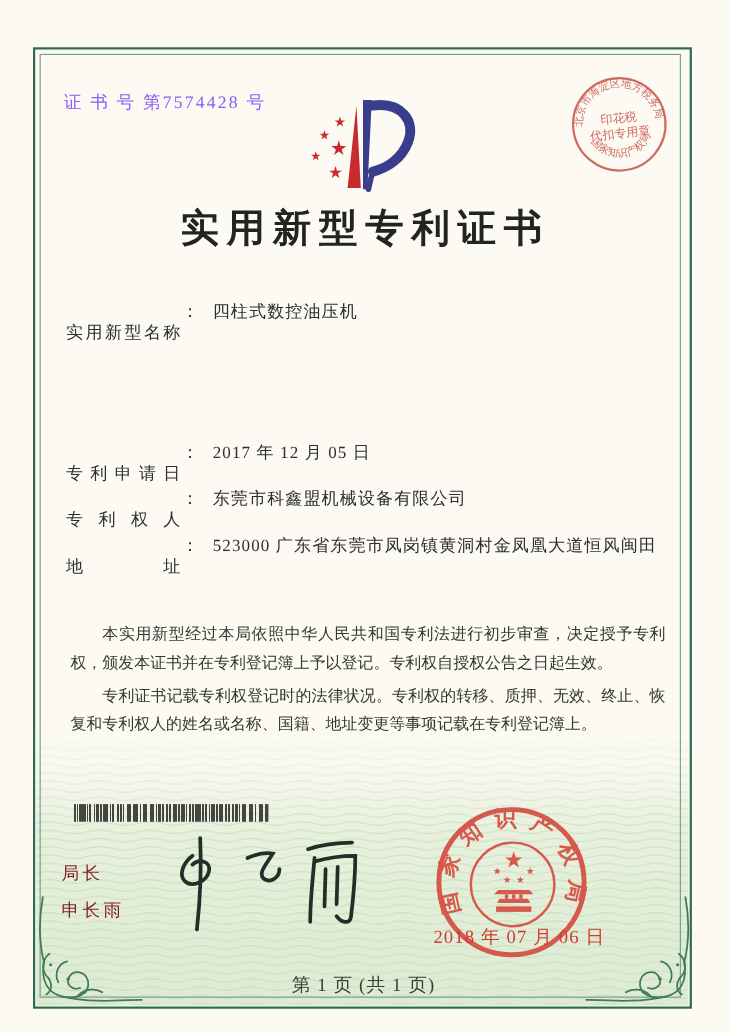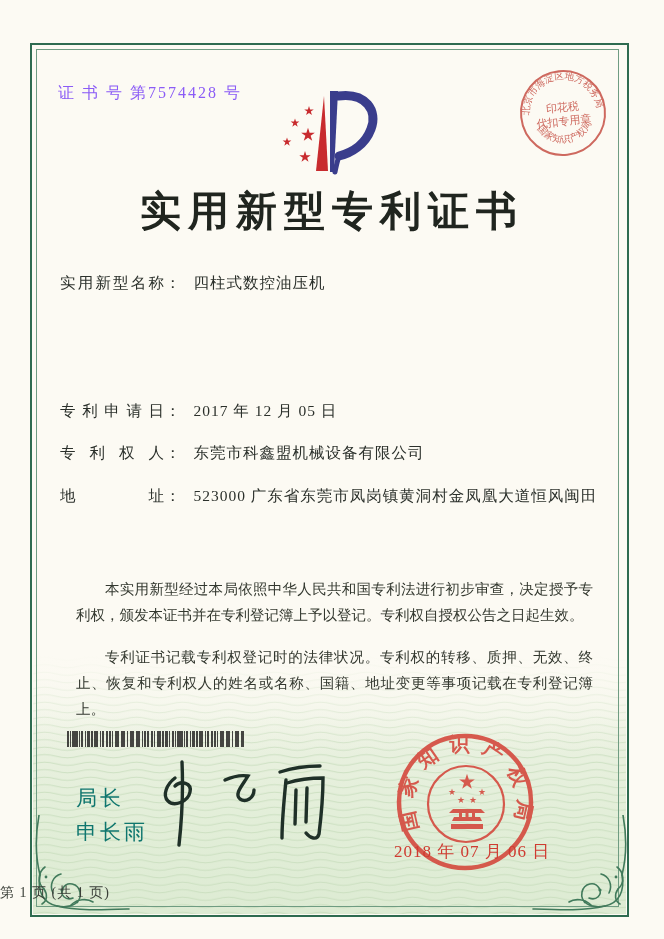--- a/index.html
+++ b/index.html
@@ -13,52 +13,52 @@
   
   .guilloche{position:absolute;left:33px;top:655px;width:593px;height:259px;z-index:1;
              background:linear-gradient(180deg, rgba(230,240,221,0) 0%, rgba(228,238,218,.75) 30%, #e2eed8 65%, #ddebd3 100%);}
   .guilloche svg{position:absolute;left:0;top:0;}
   .wavefade{position:absolute;left:0;top:0;width:593px;height:110px;
             background:linear-gradient(180deg,#fcfaf3 0%, rgba(252,250,243,0) 90%);}
   
   .cert-no{position:absolute;left:58px;top:83px;font-size:16px;letter-spacing:2px;color:#8b5cf6;z-index:6;}
   .logo{position:absolute;left:272px;top:84px;z-index:6;}
   .tax-stamp{position:absolute;left:512px;top:62px;z-index:6;opacity:.82;transform:rotate(-6deg);}
-  .title{position:absolute;left:0;top:184px;width:664px;text-align:center;font-size:41px;
+  .title{position:absolute;left:0;top:184px;width:664px;text-align:center;font-size:35px;
          font-weight:600;letter-spacing:7px;color:#20251f;z-index:6;}
   
   .frow{position:absolute;left:60px;z-index:6;font-size:15.5px;white-space:nowrap;color:#2b302b;}
-  .flabel{display:inline-block;width:104px;text-align:justify;text-align-last:justify;vertical-align:top;}
+  .flabel{display:inline-block;width:104px;text-align:justify;text-align-last:justify;vertical-align:top;margin-top:19px;}
   .fcolon{display:inline-block;margin-left:1px;}
   .fvalue{display:inline-block;margin-left:9px;letter-spacing:1px;}
   .addr2{position:absolute;left:174px;top:22px;letter-spacing:1px;white-space:nowrap;}
   .frow-right{position:absolute;left:280px;top:0;}
   
   .paras{position:absolute;left:60px;top:560px;width:549px;z-index:6;font-size:14.5px;
          line-height:26px;text-align:justify;color:#33382f;}
-  .paras p{margin:16px;text-indent:2em;}
+  .paras p{margin:4px;text-indent:2em;}
   
   .barcode{position:absolute;left:67px;top:731px;width:177px;height:16px;z-index:6;opacity:.88;
      background:
        repeating-linear-gradient(90deg,#2e2e2c 0 1px,transparent 1px 3px),
        repeating-linear-gradient(90deg,#2e2e2c 0 2px,transparent 2px 7px),
        repeating-linear-gradient(90deg,#2e2e2c 0 1px,transparent 1px 5px);}
   
-  .officer{position:absolute;left:76px;z-index:6;font-size:21px;letter-spacing:3px;color:#0f766e;}
+  .officer{position:absolute;left:56px;z-index:6;font-size:16px;letter-spacing:3px;color:#7f1d1d;}
   .sig{position:absolute;left:130px;top:750px;z-index:6;}
   .seal{position:absolute;left:389px;top:726px;z-index:6;opacity:.88;}
   .seal-date{position:absolute;left:394px;top:840px;z-index:7;font-size:17px;letter-spacing:1px;
              color:#cf3b31;white-space:nowrap;}
   
   .flourish{position:absolute;z-index:5;}
   .fl-left{left:31px;top:815px;}
   .fl-right{left:531px;top:815px;transform:scaleX(-1);}
   
-  .footer{position:absolute;left:0;top:884px;width:661px;text-align:left;z-index:6;
-          font-size:14px;letter-spacing:1px;color:#3a3f38;}
+  .footer{position:absolute;left:0;top:884px;width:661px;text-align:center;z-index:6;
+          font-size:17px;letter-spacing:1px;color:#3a3f38;}
 </style>
 </head>
 <body>
 
 <div class="page">
 
   <div class="guilloche">
     <svg width="593" height="259">
       <defs>
         <pattern id="wv" width="46" height="7.5" patternUnits="userSpaceOnUse">

